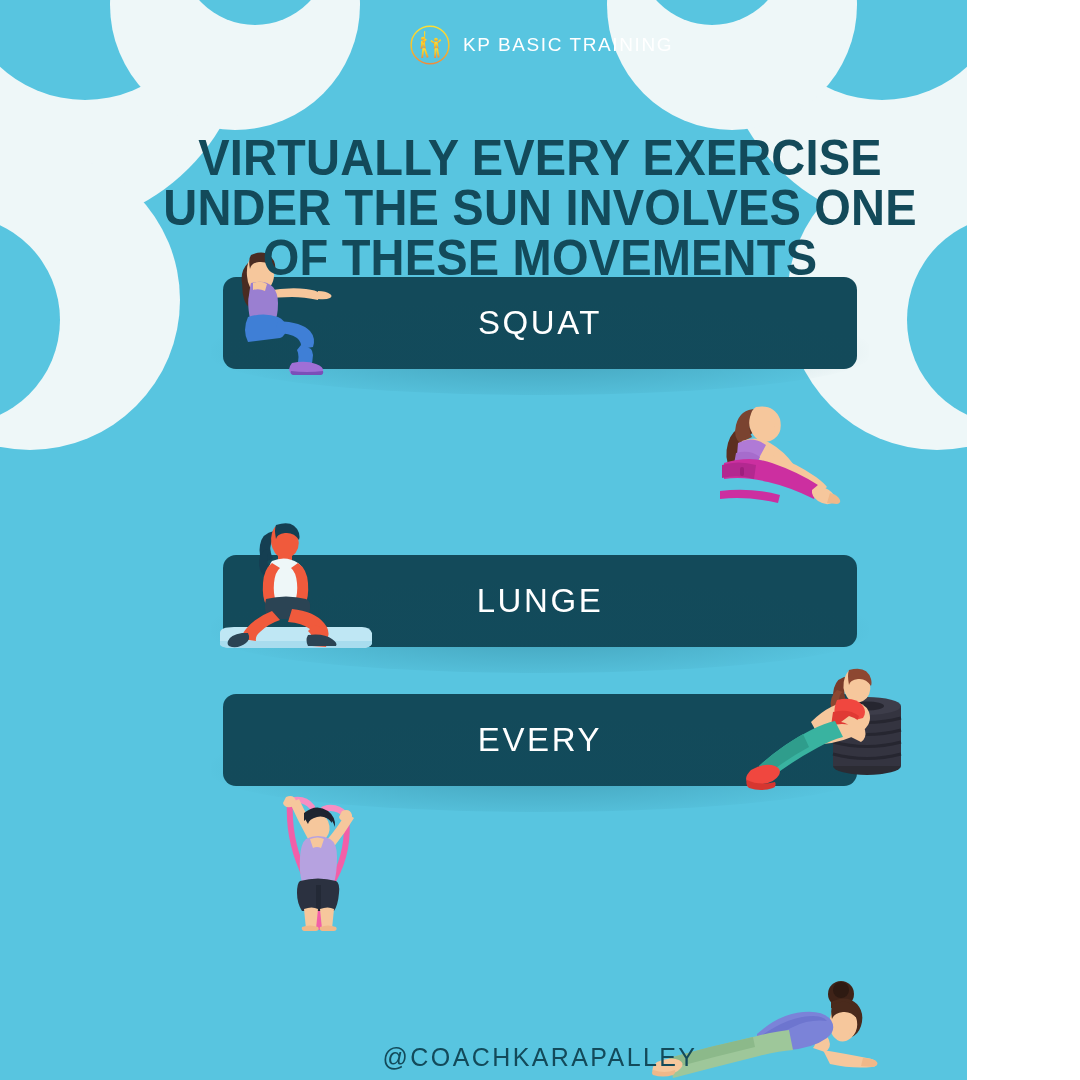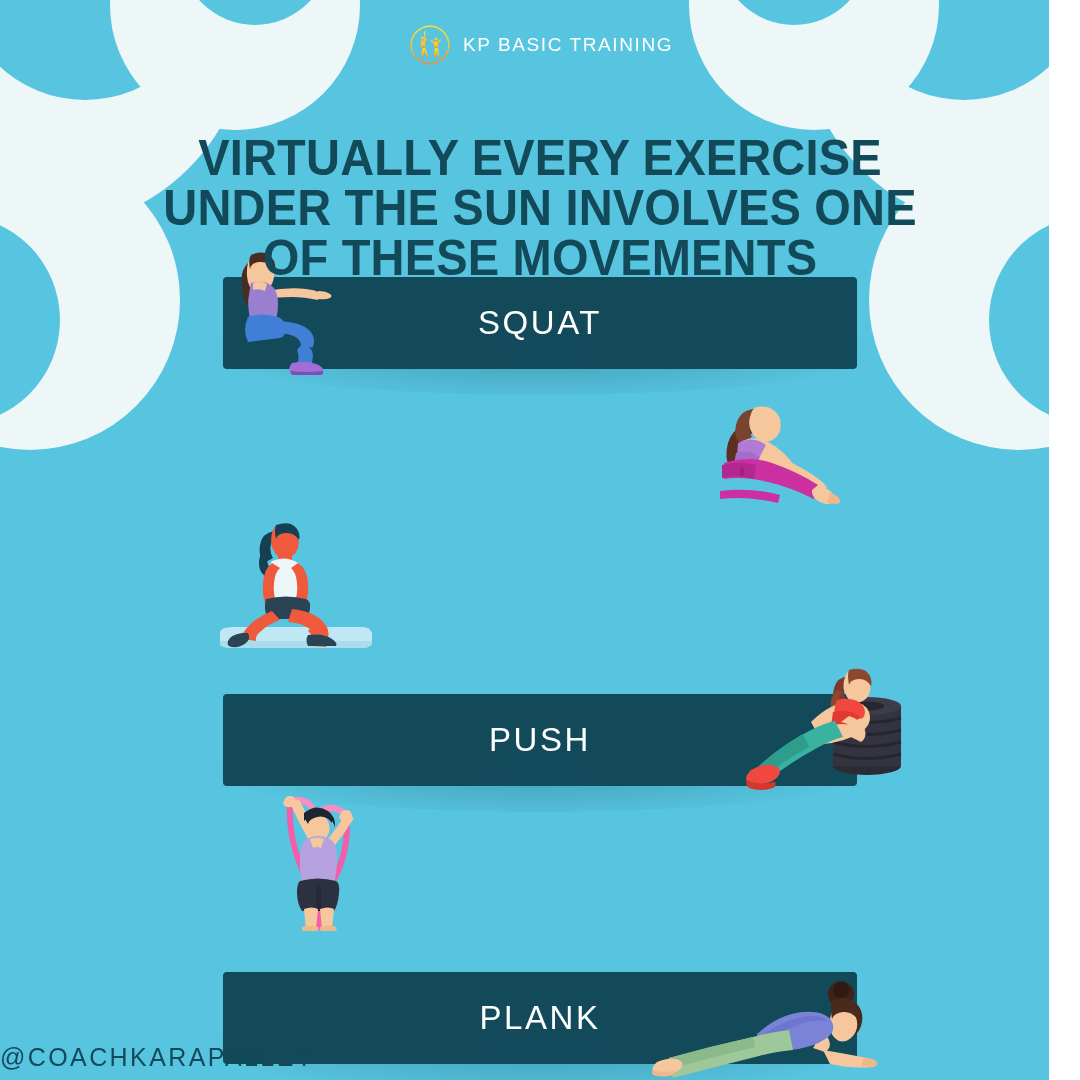--- a/index.html
+++ b/index.html
@@ -2,21 +2,21 @@
 <html><head>
 <meta charset="utf-8">
 <style>
   html, body {
     margin: 0;
     padding: 0;
     background: #ffffff;
   }
   #poster {
     position: relative;
-    width: 1049px;
+    width: 967px;
     height: 1080px;
     overflow: hidden;
     background: #58c5e0;
     font-family: "Liberation Sans", sans-serif;
     text-decoration: underline;
   }
 
   
   .deco-layer {
     position: absolute;
@@ -91,21 +91,21 @@
     width: 1080px;
     height: 139px;
   }
   .bar {
     position: absolute;
     left: 223px;
     top: 0;
     width: 634px;
     height: 92px;
     background: #134a5a;
-    border-radius: 4px;
+    border-radius: 13px;
     z-index: 2;
   }
   .bar::after {
     content: "";
     position: absolute;
     left: -12px;
     right: -12px;
     top: 22px;
     bottom: -26px;
     background: radial-gradient(ellipse at 50% 55%, rgba(16,76,94,0.30), rgba(16,76,94,0) 72%);
@@ -133,21 +133,21 @@
   }
   .art.left  { left: 222px; }
   .art.right { right: 208px; }
 
   
   .handle {
     position: absolute;
     left: 0;
     bottom: 8px;
     width: 1080px;
-    text-align: left;
+    text-align: center;
     color: #134a5a;
     font-size: 25px;
     letter-spacing: 2.4px;
     font-weight: 400;
     z-index: 6;
   }
 </style>
 </head>
 <body>
 
@@ -262,20 +262,23 @@
 
           <path d="M106 84 q12 4 16 10 q3 5 -2 8 q-6 3 -14 -2 q-7 -5 -6 -11 Z" fill="#f6c79c"></path>
           <path d="M118 92 q8 2 10 7 q1 3 -3 4 l-10 -1 Z" fill="#f0b889"></path>
 
           <path d="M8 90 q30 -4 60 4 l-2 8 q-30 -7 -58 -4 Z" fill="#cc2fa0"></path>
         </svg>
       </div>
     </div>
 
     <div class="bar-slot">
+      <div class="bar">
+        <div class="bar-label">LUNGE</div>
+      </div>
       <div class="art left" style="top:-38px; left:216px;">
         <svg width="175" height="135" viewBox="0 0 175 135" aria-hidden="true">
 
           <path d="M4 116 q0 -6 14 -6 l128 0 q8 0 10 6 l0 10 q-2 5 -10 5 l-128 0 q-14 0 -14 -5 Z" fill="#bfe7f4"></path>
           <path d="M4 124 l152 0 l0 3 q-2 4 -10 4 l-128 0 q-14 0 -14 -4 Z" fill="#a8dcee"></path>
 
           <path d="M58 14 q-12 2 -14 14 q-2 11 4 18 l9 -5 q-4 -7 -2 -14 q2 -7 8 -8 Z" fill="#153f52"></path>
           <path d="M50 32 q-8 6 -7 16 q1 8 6 11 l6 -7 q-4 -4 -4 -10 q0 -6 4 -8 Z" fill="#153f52"></path>
 
           <path d="M62 8 q16 -2 20 12 q3 13 -6 19 q-10 6 -17 -3 q-6 -9 -3 -20 q2 -7 6 -8 Z" fill="#f05a3c"></path>
@@ -294,21 +297,21 @@
           <path d="M92 118 q16 -2 24 4 q6 4 4 7 l-28 0 q-3 -6 0 -11 Z" fill="#2b4454"></path>
 
           <path d="M56 94 q-16 6 -26 18 q-5 6 -4 10 l14 2 q-1 -5 4 -9 q8 -8 20 -12 Z" fill="#f05a3c"></path>
           <path d="M26 116 q-12 2 -14 8 q-2 5 4 6 q8 1 14 -4 q5 -4 2 -10 Z" fill="#2b4454"></path>
         </svg>
       </div>
     </div>
 
     <div class="bar-slot">
       <div class="bar">
-        <div class="bar-label">PUSH</div>
+        <div class="bar-label">EVERY</div>
       </div>
       <div class="art right" style="top:-28px; right:160px;">
         <svg width="175" height="130" viewBox="0 0 175 130" aria-hidden="true">
 
           <g>
             <ellipse cx="122" cy="100" rx="34" ry="9" fill="#2b2b33"></ellipse>
             <rect x="88" y="40" width="68" height="60" fill="#343440"></rect>
             <ellipse cx="122" cy="40" rx="34" ry="9" fill="#3d3d4a"></ellipse>
             <ellipse cx="122" cy="40" rx="17" ry="4.5" fill="#262630"></ellipse>
             <path d="M88 52 q34 9 68 0" fill="none" stroke="#262630" stroke-width="3"></path>
@@ -367,23 +370,20 @@
 
           <path d="M40 116 q8 -3 14 0 l-2 20 l-10 0 Z" fill="#f6c79c"></path>
           <path d="M56 116 q8 -3 14 0 l-2 20 l-10 0 Z" fill="#f6c79c"></path>
           <path d="M38 134 q8 -3 16 0 q2 3 -2 4 l-12 0 q-3 -1 -2 -4 Z" fill="#f0b889"></path>
           <path d="M56 134 q8 -3 16 0 q2 3 -2 4 l-12 0 q-3 -1 -2 -4 Z" fill="#f0b889"></path>
         </svg>
       </div>
     </div>
 
     <div class="bar-slot">
-      <div class="bar">
-        <div class="bar-label">PLANK</div>
-      </div>
       <div class="art right" style="top:4px; right:200px;">
         <svg width="235" height="105" viewBox="0 0 235 105" aria-hidden="true">
 
           <circle cx="196" cy="18" r="13" fill="#3f2318"></circle>
           <circle cx="196" cy="14" r="8" fill="#2e1a12"></circle>
           <path d="M186 26 q16 -8 26 2 q8 9 4 22 q-3 9 -10 11 l-8 -12 q5 -4 4 -11 q-1 -8 -16 -6 Z" fill="#4a2a1c"></path>
 
           <path d="M190 32 q16 -5 21 9 q4 13 -5 21 q-10 8 -18 -2 q-6 -10 -2 -21 q1 -5 4 -7 Z" fill="#f6c79c"></path>
           <path d="M206 48 q5 2 4 7 q-1 4 -6 4 Z" fill="#f6c79c"></path>
           <path d="M188 28 q18 -7 24 7 q2 5 1 9 q-6 -9 -15 -8 q-9 1 -11 7 q-2 -11 1 -15 Z" fill="#4a2a1c"></path>

